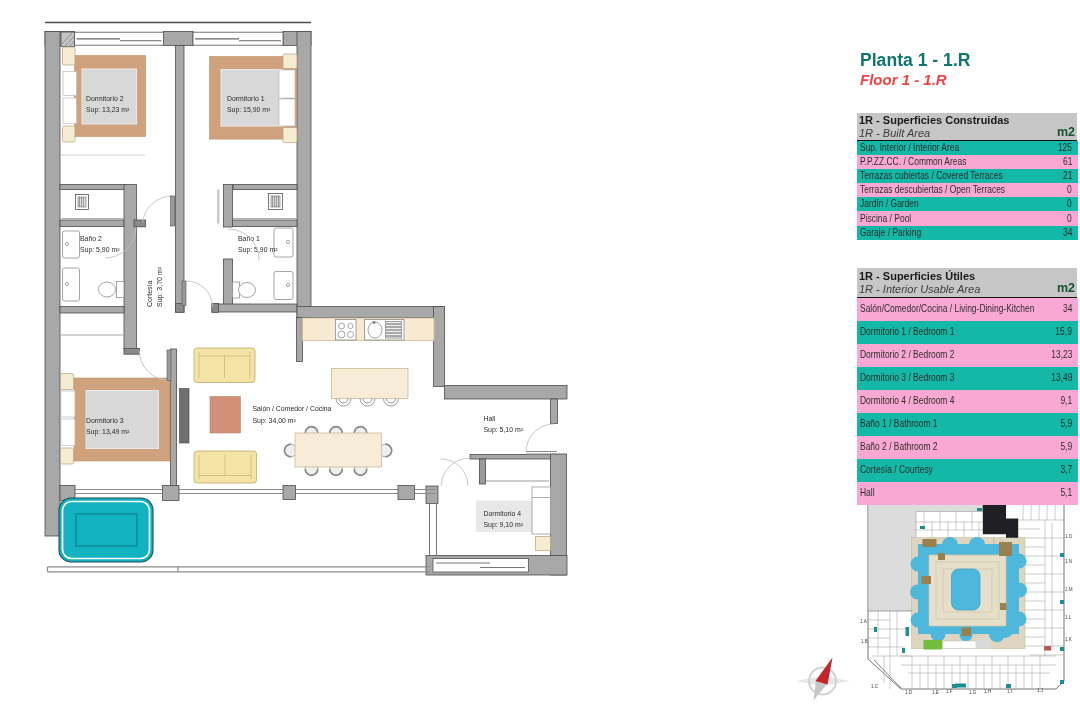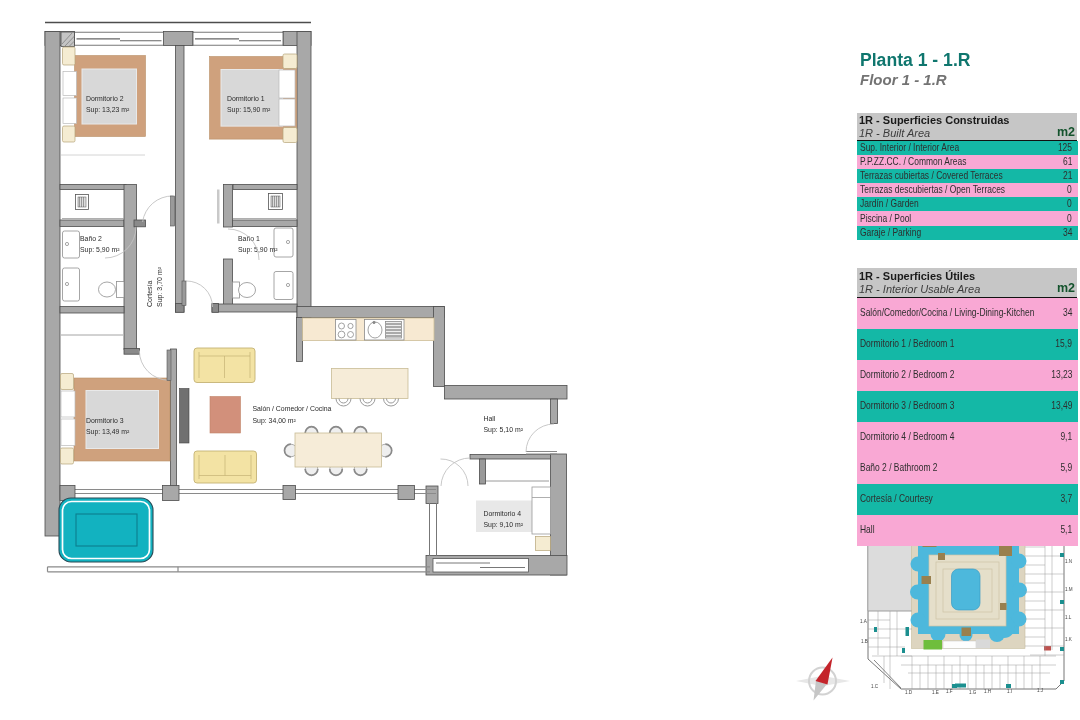--- a/index.html
+++ b/index.html
@@ -1,26 +1,26 @@
 <!DOCTYPE html>
 <html><head>
 <meta charset="utf-8">
 <style>
   html,body{margin:0;padding:0;background:#fff;}
   body{width:1080px;height:720px;position:relative;font-family:"Liberation Sans", sans-serif;overflow:hidden;}
   #plan{position:absolute;left:0;top:0;}
   .panel{position:absolute;color:#1a1a1a;}
   #title{left:860px;top:50px;font-size:17.6px;font-weight:bold;color:#0f766e;letter-spacing:0px;}
-  #subtitle{left:860px;top:71px;font-size:15px;font-style:italic;color:#737373;font-weight:bold;}
+  #subtitle{left:860px;top:71px;font-size:15px;font-style:italic;color:#ef4444;font-weight:bold;}
   table.t{border-collapse:collapse;table-layout:fixed;width:221px;font-size:10.2px;color:#2e2e2e;}
   table.t td{padding:0 6px 0 3px;height:14.19px;line-height:10px;white-space:nowrap;overflow:visible;}
   table.t td span{display:inline-block;transform:scaleX(0.83);transform-origin:0 50%;}
   table.t td.num{text-align:right;width:30px;}
   table.t td.num span{transform-origin:100% 50%;}
-  table.t2 td{height:31px;}
+  table.t2 td{height:23px;}
   .thead{background:#c6c6c6;border-bottom:1.6px solid #111;padding:1px 2px 0 2px;}
   .thead .l1{font-size:11px;font-weight:bold;line-height:13px;}
   .thead .l2{font-size:11px;font-style:italic;color:#3c3c3c;line-height:12.5px;position:relative;}
   .thead .m2{position:absolute;right:0px;top:-1px;font-style:normal;font-weight:bold;color:#14532d;font-size:12.5px;}
   .rw{background:#14b8a6;}
   .rg{background:#f9a8d4;}
   .tot td{border-top:1.4px solid #111;border-bottom:1.4px solid #111;}
 </style>
 </head>
 <body>
@@ -566,20 +566,24 @@
           <td class="num"><span>13,23</span></td>
         </tr>
   <tr class="rw">
           <td><span>Dormitorio 3 / Bedroom 3</span></td>
           <td class="num"><span>13,49</span></td>
         </tr>
   <tr class="rg">
           <td><span>Dormitorio 4 / Bedroom 4</span></td>
           <td class="num"><span>9,1</span></td>
         </tr>
+  <tr class="rw">
+          <td><span>Baño 1 / Bathroom 1</span></td>
+          <td class="num"><span>5,9</span></td>
+        </tr>
   <tr class="rg">
           <td><span>Baño 2 / Bathroom 2</span></td>
           <td class="num"><span>5,9</span></td>
         </tr>
   <tr class="rw">
           <td><span>Cortesía / Courtesy</span></td>
           <td class="num"><span>3,7</span></td>
         </tr>
   <tr class="rg">
           <td><span>Hall</span></td>

